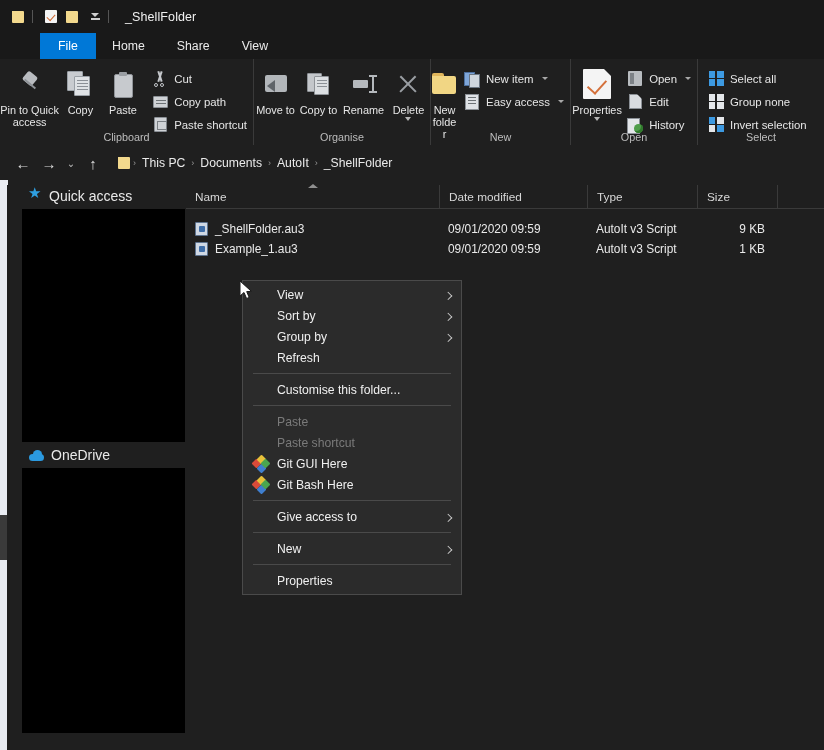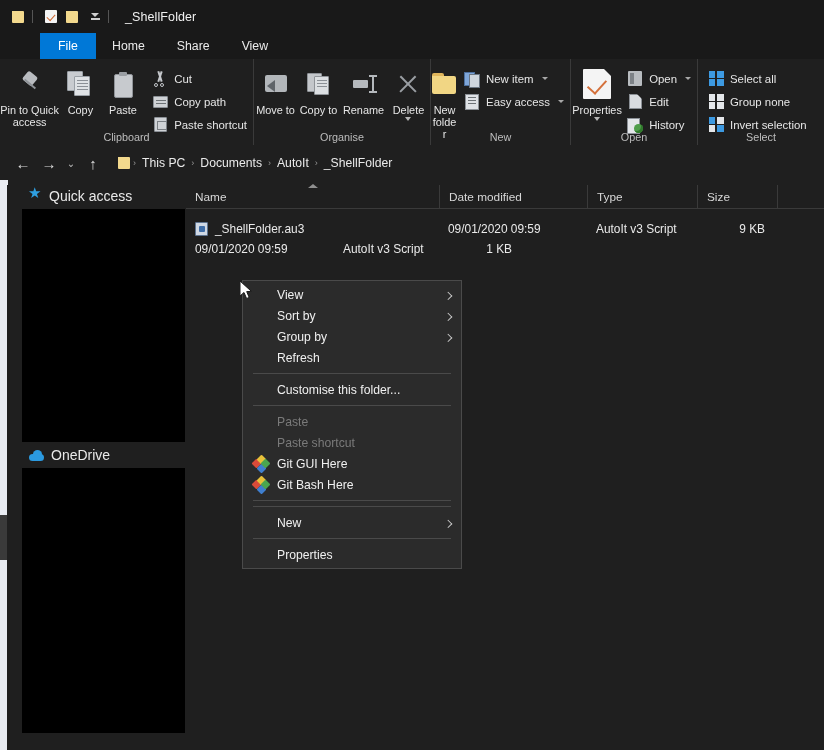--- a/index.html
+++ b/index.html
@@ -676,20 +676,24 @@
       <div class="fcell" style="width:253px">
         <span class="au3-ico"></span>
         <span>_ShellFolder.au3</span>
       </div>
       <div class="fcell" style="width:148px">09/01/2020 09:59</div>
       <div class="fcell" style="width:110px">AutoIt v3 Script</div>
       <div class="fcell num" style="width:80px">9 KB</div>
     </div>
 
     <div class="frow">
+      <div class="fcell" style="width:253px">
+        <span class="au3-ico"></span>
+        <span>Example_1.au3</span>
+      </div>
       <div class="fcell" style="width:148px">09/01/2020 09:59</div>
       <div class="fcell" style="width:110px">AutoIt v3 Script</div>
       <div class="fcell num" style="width:80px">1 KB</div>
     </div>
   </div>
 
   <div class="ctxmenu">
     <div class="ctx-item">
       <span class="lbl">View</span>
       <span class="ctx-arrow"></span>
@@ -728,20 +732,24 @@
     </div>
     <div class="ctx-item">
       <span class="ctx-ico">
         <span class="git-ico"><span class="d1"></span><span class="d2"></span><span class="d3"></span><span class="d4"></span></span>
       </span>
       <span class="lbl">Git Bash Here</span>
     </div>
 
     <div class="ctx-sep"></div>
 
+    <div class="ctx-item">
+      <span class="lbl">Give access to</span>
+      <span class="ctx-arrow"></span>
+    </div>
 
     <div class="ctx-sep"></div>
 
     <div class="ctx-item">
       <span class="lbl">New</span>
       <span class="ctx-arrow"></span>
     </div>
 
     <div class="ctx-sep"></div>
 

